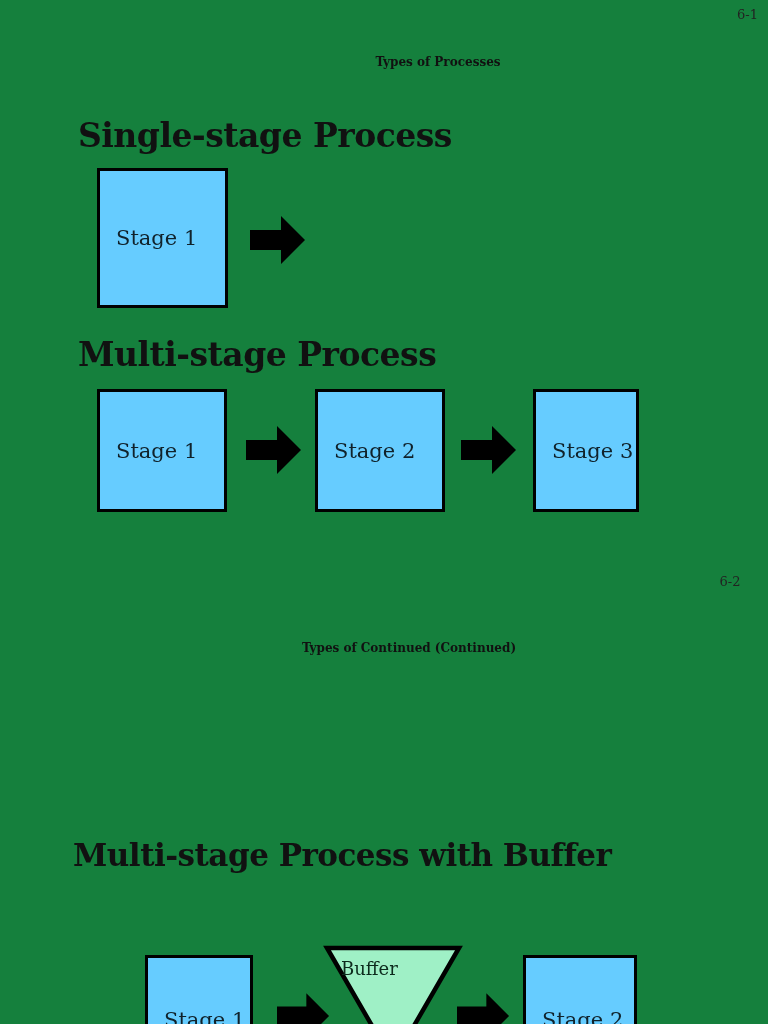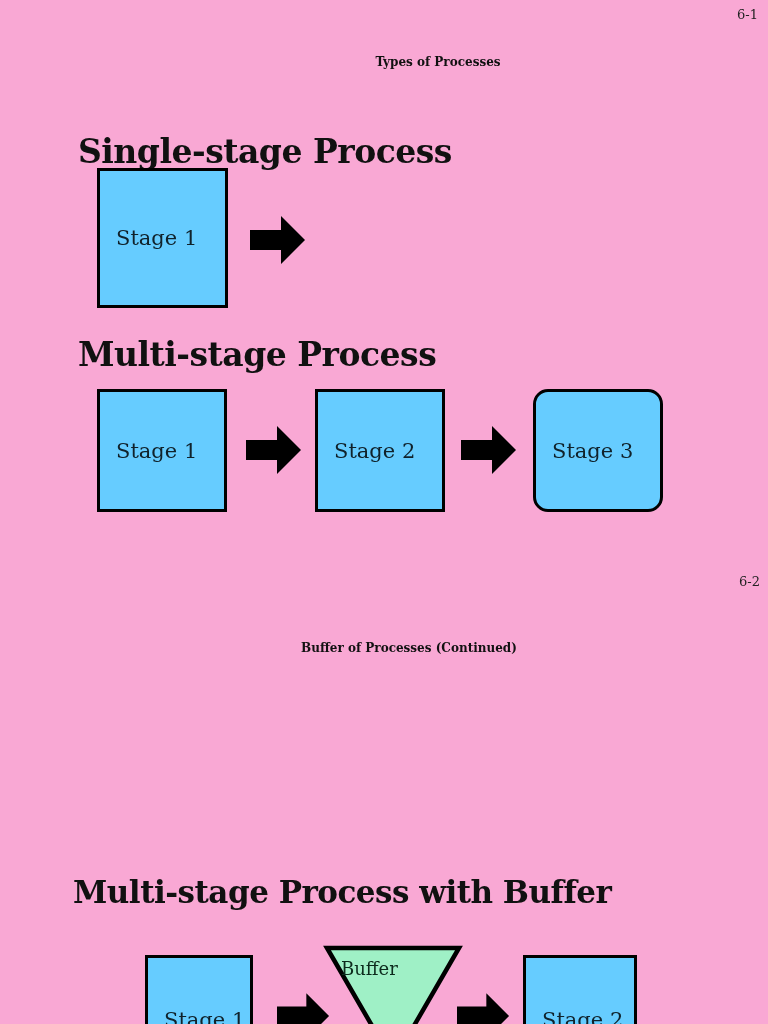--- a/index.html
+++ b/index.html
@@ -7,21 +7,21 @@
     --buffer-fill:#9FF0C6;
     --arrow-color:#000000;
     --ink:#111111;
   }
   *{box-sizing:border-box;margin:0;padding:0;}
   html,body{background:#ffffff;}
   body{font-family:"DejaVu Serif","Liberation Serif",serif;color:var(--ink);}
   .page{
     position:relative;
     width:768px;height:1024px;
-    background:#f9a8d4;
+    background:#15803d;
     overflow:hidden;
   }
   .abs{position:absolute;}
   .pagenum{
     font-size:13px;
     color:#222;
     text-align:right;
     width:60px;
   }
   .slide-title{
@@ -68,21 +68,21 @@
 <body>
 
 <div class="page">
 
   <section>
 
     <div class="abs pagenum" style="left:698px;top:7px;">6-1</div>
 
     <div class="abs slide-title" style="left:288px;top:55px;width:300px;">Types of Processes</div>
 
-    <div class="abs heading h1a" style="left:78px;top:116px;margin-top:16px;">Single-stage Process</div>
+    <div class="abs heading h1a" style="left:78px;top:116px;">Single-stage Process</div>
 
     <div class="abs stage-box" style="left:97px;top:168px;width:131px;height:140px;">
       <span>Stage 1</span>
     </div>
 
     <svg class="abs arrow-icon" style="left:250px;top:215px;" width="56" height="50" viewBox="0 0 56 50">
       <polygon points="0,15 31,15 31,1 55,25 31,49 31,35 0,35"></polygon>
     </svg>
 
     <div class="abs heading h1b" style="left:78px;top:335px;">Multi-stage Process</div>
@@ -96,36 +96,36 @@
     </svg>
 
     <div class="abs stage-box" style="left:315px;top:389px;width:130px;height:123px;">
       <span>Stage 2</span>
     </div>
 
     <svg class="abs arrow-icon" style="left:461px;top:425px;" width="56" height="50" viewBox="0 0 56 50">
       <polygon points="0,15 31,15 31,1 55,25 31,49 31,35 0,35"></polygon>
     </svg>
 
-    <div class="abs stage-box" style="left:533px;top:389px;width:130px;height:123px;border-radius:15px;">
+    <div class="abs stage-box" style="left:533px;top:389px;width:106px;height:123px;">
       <span>Stage 3</span>
     </div>
 
   </section>
 
   <section>
 
-    <div class="abs pagenum" style="left:700px;top:574px;">6-2</div>
+    <div class="abs pagenum" style="left:700px;top:574px;text-align:center;">6-2</div>
 
-    <div class="abs slide-title" style="left:209px;top:641px;width:400px;">Buffer of Processes (Continued)</div>
+    <div class="abs slide-title" style="left:209px;top:641px;width:400px;">Types of Continued (Continued)</div>
 
     <div class="abs body-par" style="left:84px;top:706px;">
     </div>
 
-    <div class="abs heading h2a" style="left:73px;top:874px;">Multi-stage Process with Buffer</div>
+    <div class="abs heading h2a" style="left:73px;top:837px;">Multi-stage Process with Buffer</div>
 
     <div class="abs stage-box" style="left:145px;top:955px;width:108px;height:130px;">
       <span>Stage 1</span>
     </div>
 
     <svg class="abs arrow-icon" style="left:277px;top:992px;" width="53" height="48" viewBox="0 0 56 50">
       <polygon points="0,15 31,15 31,1 55,25 31,49 31,35 0,35"></polygon>
     </svg>
 
     <svg class="abs buffer-shape" style="left:323px;top:945px;" width="140" height="120" viewBox="0 0 140 120">

